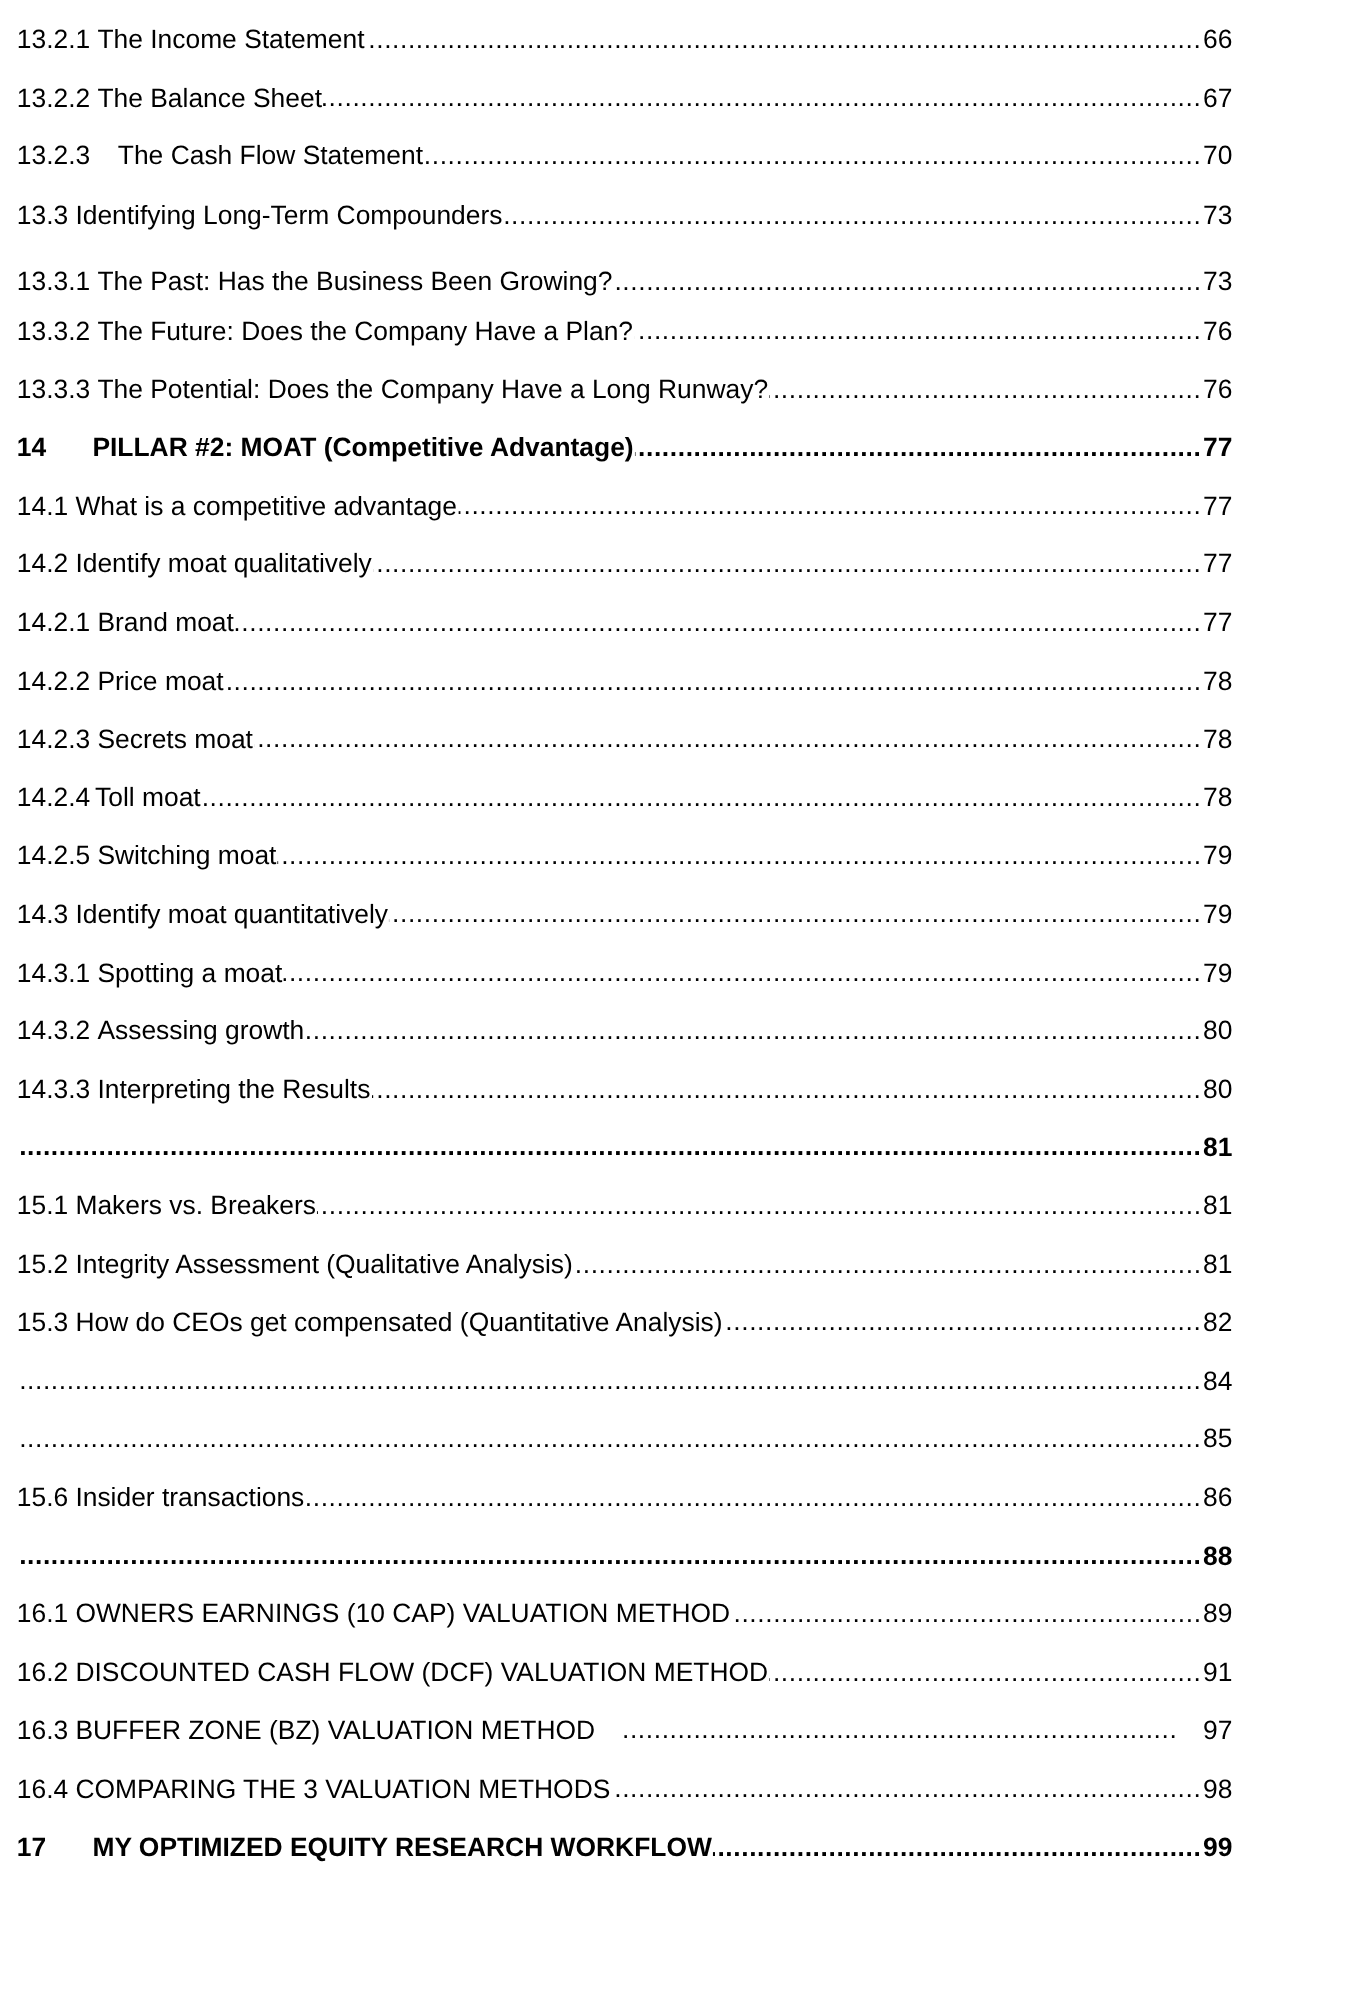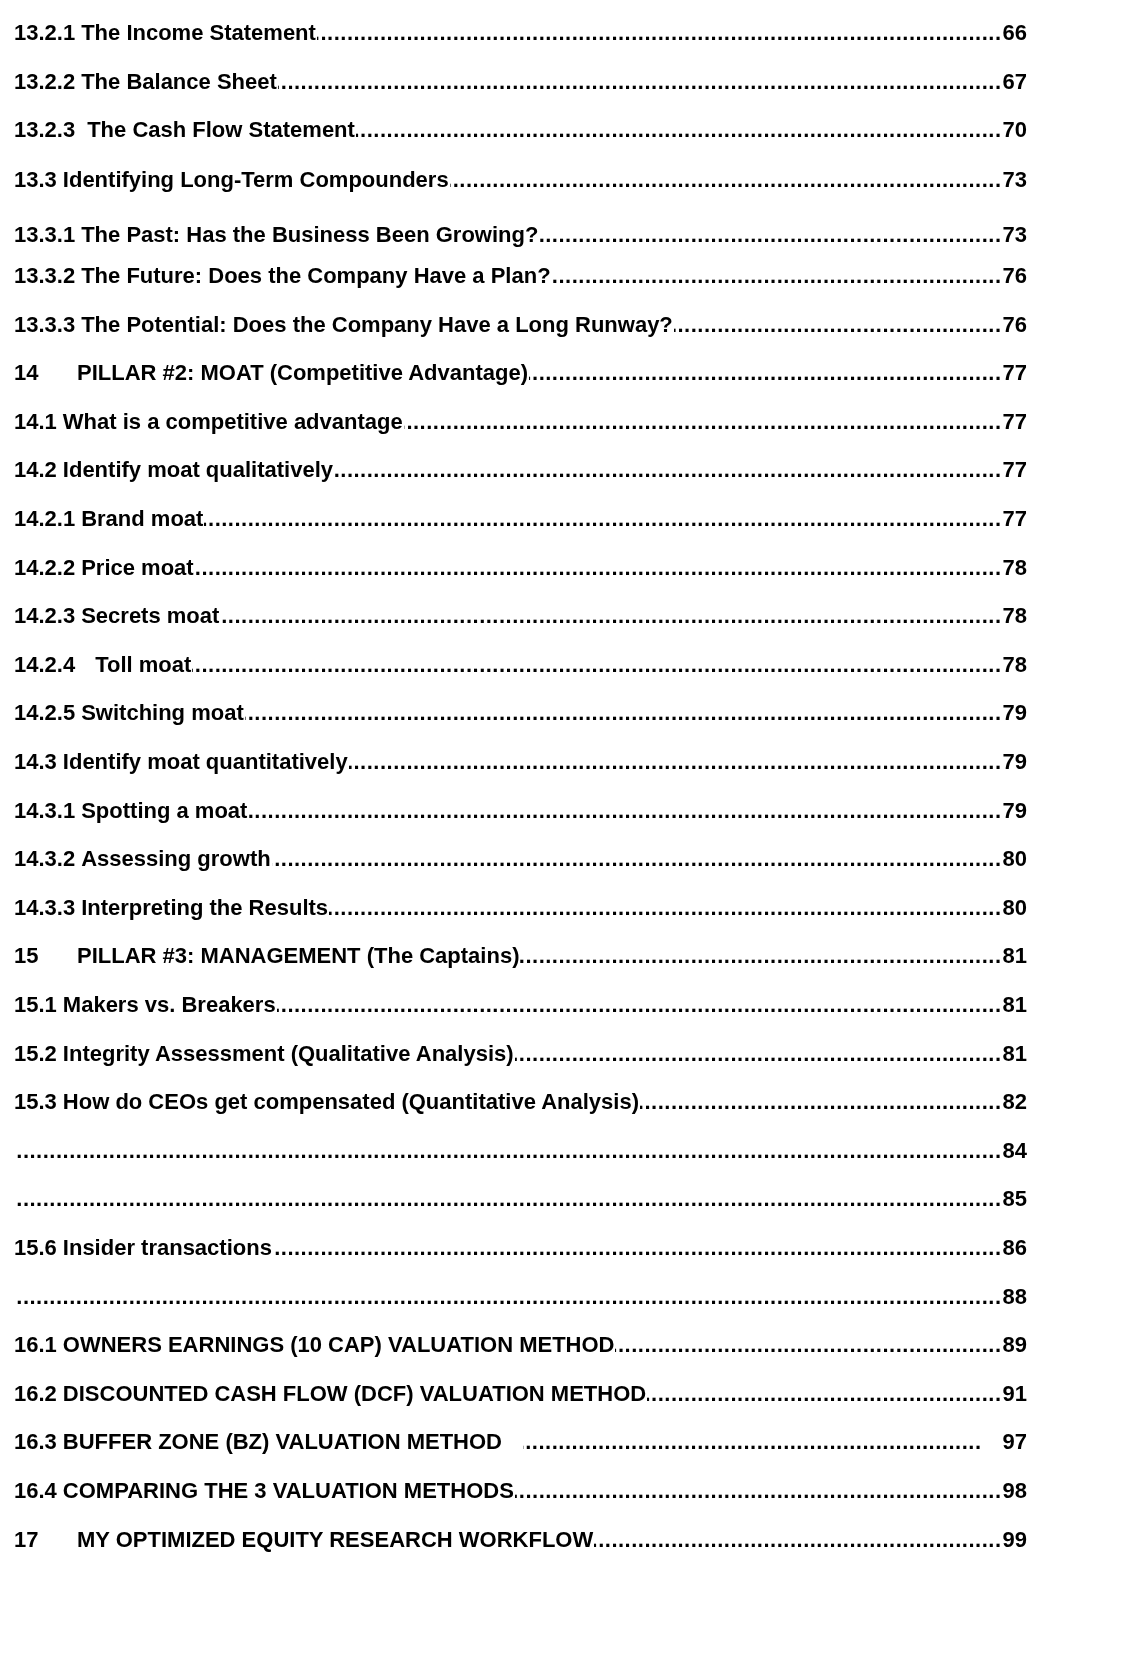--- a/index.html
+++ b/index.html
@@ -24,21 +24,20 @@
   .toc-row {
     position: absolute;
     left: 0;
     width: 1013px;
     height: 30px;
     display: flex;
     align-items: baseline;
     font-size: 22px;
     line-height: 30px;
     white-space: nowrap;
-    font-weight: bold;
   }
   .toc-row.level-1 { font-weight: bold; }
   .toc-num-chapter {
     display: inline-block;
     width: 63px;
   }
   .toc-title {
     flex: 0 0 auto;
   }
   .toc-leader {
@@ -78,21 +77,21 @@
   </a>
     <a class="toc-row toc-link level-3" style="top: 66.6px;">
     <span class="toc-title">
       <span class="toc-num">13.2.2</span><span class="toc-text" style="margin-left: 6px;">The Balance Sheet</span>
     </span>
     <span class="toc-leader"></span>
     <span class="toc-page">67</span>
   </a>
     <a class="toc-row toc-link level-3" style="top: 115.2px;">
     <span class="toc-title">
-      <span class="toc-num">13.2.3</span><span class="toc-text" style="margin-left: 12px;">The Cash Flow Statement</span>
+      <span class="toc-num">13.2.3</span><span class="toc-text" style="margin-left: 23px;">The Cash Flow Statement</span>
     </span>
     <span class="toc-leader"></span>
     <span class="toc-page">70</span>
   </a>
     <a class="toc-row toc-link level-2" style="top: 165px;">
     <span class="toc-title">
       <span class="toc-num">13.3</span><span class="toc-text" style="margin-left: 6px;">Identifying Long-Term Compounders</span>
     </span>
     <span class="toc-leader"></span>
     <span class="toc-page">73</span>
@@ -155,21 +154,21 @@
   </a>
     <a class="toc-row toc-link level-3" style="top: 601.2px;">
     <span class="toc-title">
       <span class="toc-num">14.2.3</span><span class="toc-text" style="margin-left: 6px;">Secrets moat</span>
     </span>
     <span class="toc-leader"></span>
     <span class="toc-page">78</span>
   </a>
     <a class="toc-row toc-link level-3" style="top: 649.8px;">
     <span class="toc-title">
-      <span class="toc-num">14.2.4</span><span class="toc-text" style="margin-left: 20px;">Toll moat</span>
+      <span class="toc-num">14.2.4</span><span class="toc-text" style="margin-left: 4px;">Toll moat</span>
     </span>
     <span class="toc-leader"></span>
     <span class="toc-page">78</span>
   </a>
     <a class="toc-row toc-link level-3" style="top: 698.4px;">
     <span class="toc-title">
       <span class="toc-num">14.2.5</span><span class="toc-text" style="margin-left: 6px;">Switching moat</span>
     </span>
     <span class="toc-leader"></span>
     <span class="toc-page">79</span>
@@ -196,23 +195,20 @@
     <span class="toc-page">80</span>
   </a>
     <a class="toc-row toc-link level-3" style="top: 892.8px;">
     <span class="toc-title">
       <span class="toc-num">14.3.3</span><span class="toc-text" style="margin-left: 6px;">Interpreting the Results</span>
     </span>
     <span class="toc-leader"></span>
     <span class="toc-page">80</span>
   </a>
     <a class="toc-row toc-link level-1" style="top: 941.4px;">
-    <span class="toc-title">
-      <span class="toc-num toc-num-chapter">15</span><span class="toc-text">PILLAR #3: MANAGEMENT (The Captains)</span>
-    </span>
     <span class="toc-leader"></span>
     <span class="toc-page">81</span>
   </a>
     <a class="toc-row toc-link level-2" style="top: 990px;">
     <span class="toc-title">
       <span class="toc-num">15.1</span><span class="toc-text" style="margin-left: 6px;">Makers vs. Breakers</span>
     </span>
     <span class="toc-leader"></span>
     <span class="toc-page">81</span>
   </a>

